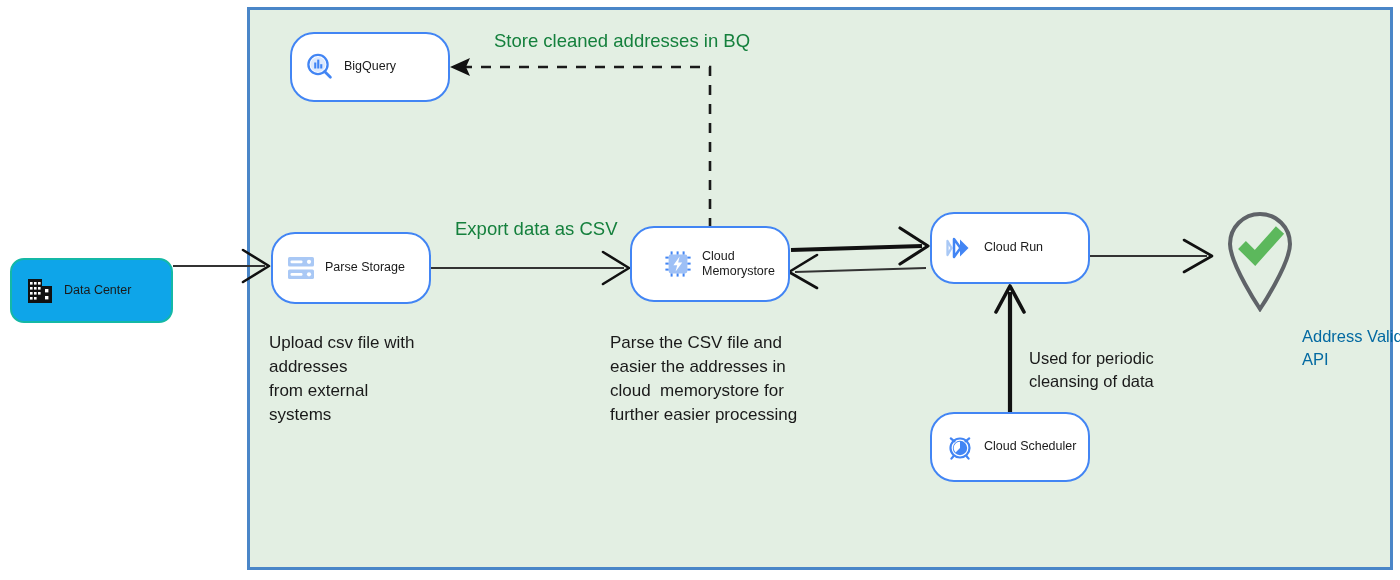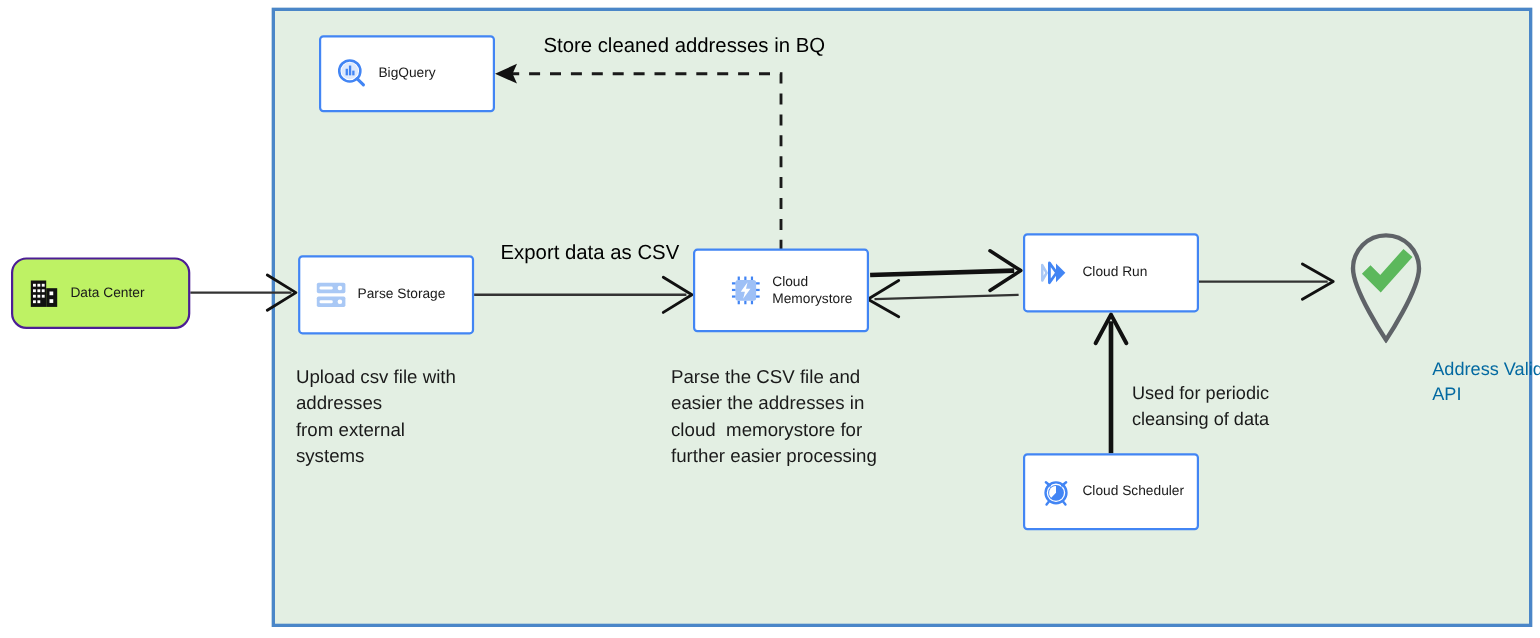--- a/index.html
+++ b/index.html
@@ -39,21 +39,21 @@
     background: #e3efe3;
     border: 3px solid #4a86c8;
     box-sizing: border-box;
   }
 
   
   .node {
     position: absolute;
     background: #ffffff;
     border: 2px solid #4285f4;
-    border-radius: 4px;
+    border-radius: 24px;
     box-sizing: border-box;
     display: flex;
     align-items: center;
     padding: 0 10px;
   }
   .node .icon {
     flex: 0 0 auto;
     width: 36px;
     height: 36px;
     display: flex;
@@ -62,38 +62,39 @@
     margin-right: 6px;
   }
   .node .node-label {
     font-size: 12.5px;
     color: #1a1a1a;
     line-height: 1.22;
   }
 
   
   .node.datacenter {
-    background: #bef264;
-    border: 2px solid #4c1d95;
+    background: #0ea5e9;
+    border: 2px solid #14b8a6;
     border-radius: 14px;
+    margin-top: 24px;
   }
   .node.datacenter .node-label { font-size: 12.5px; }
 
   
   .annot {
     position: absolute;
     font-size: 17px;
     line-height: 1.42;
     color: #1a1a1a;
     white-space: pre-wrap;
   }
   .edge-label {
     position: absolute;
     font-size: 18.5px;
-    color: #000000;
+    color: #15803d;
     white-space: nowrap;
   }
 
   
   .pin-group {
     position: absolute;
     left: 1218px;
     top: 206px;
   }
   .pin-icon { width: 84px; height: 106px; display: block; }

